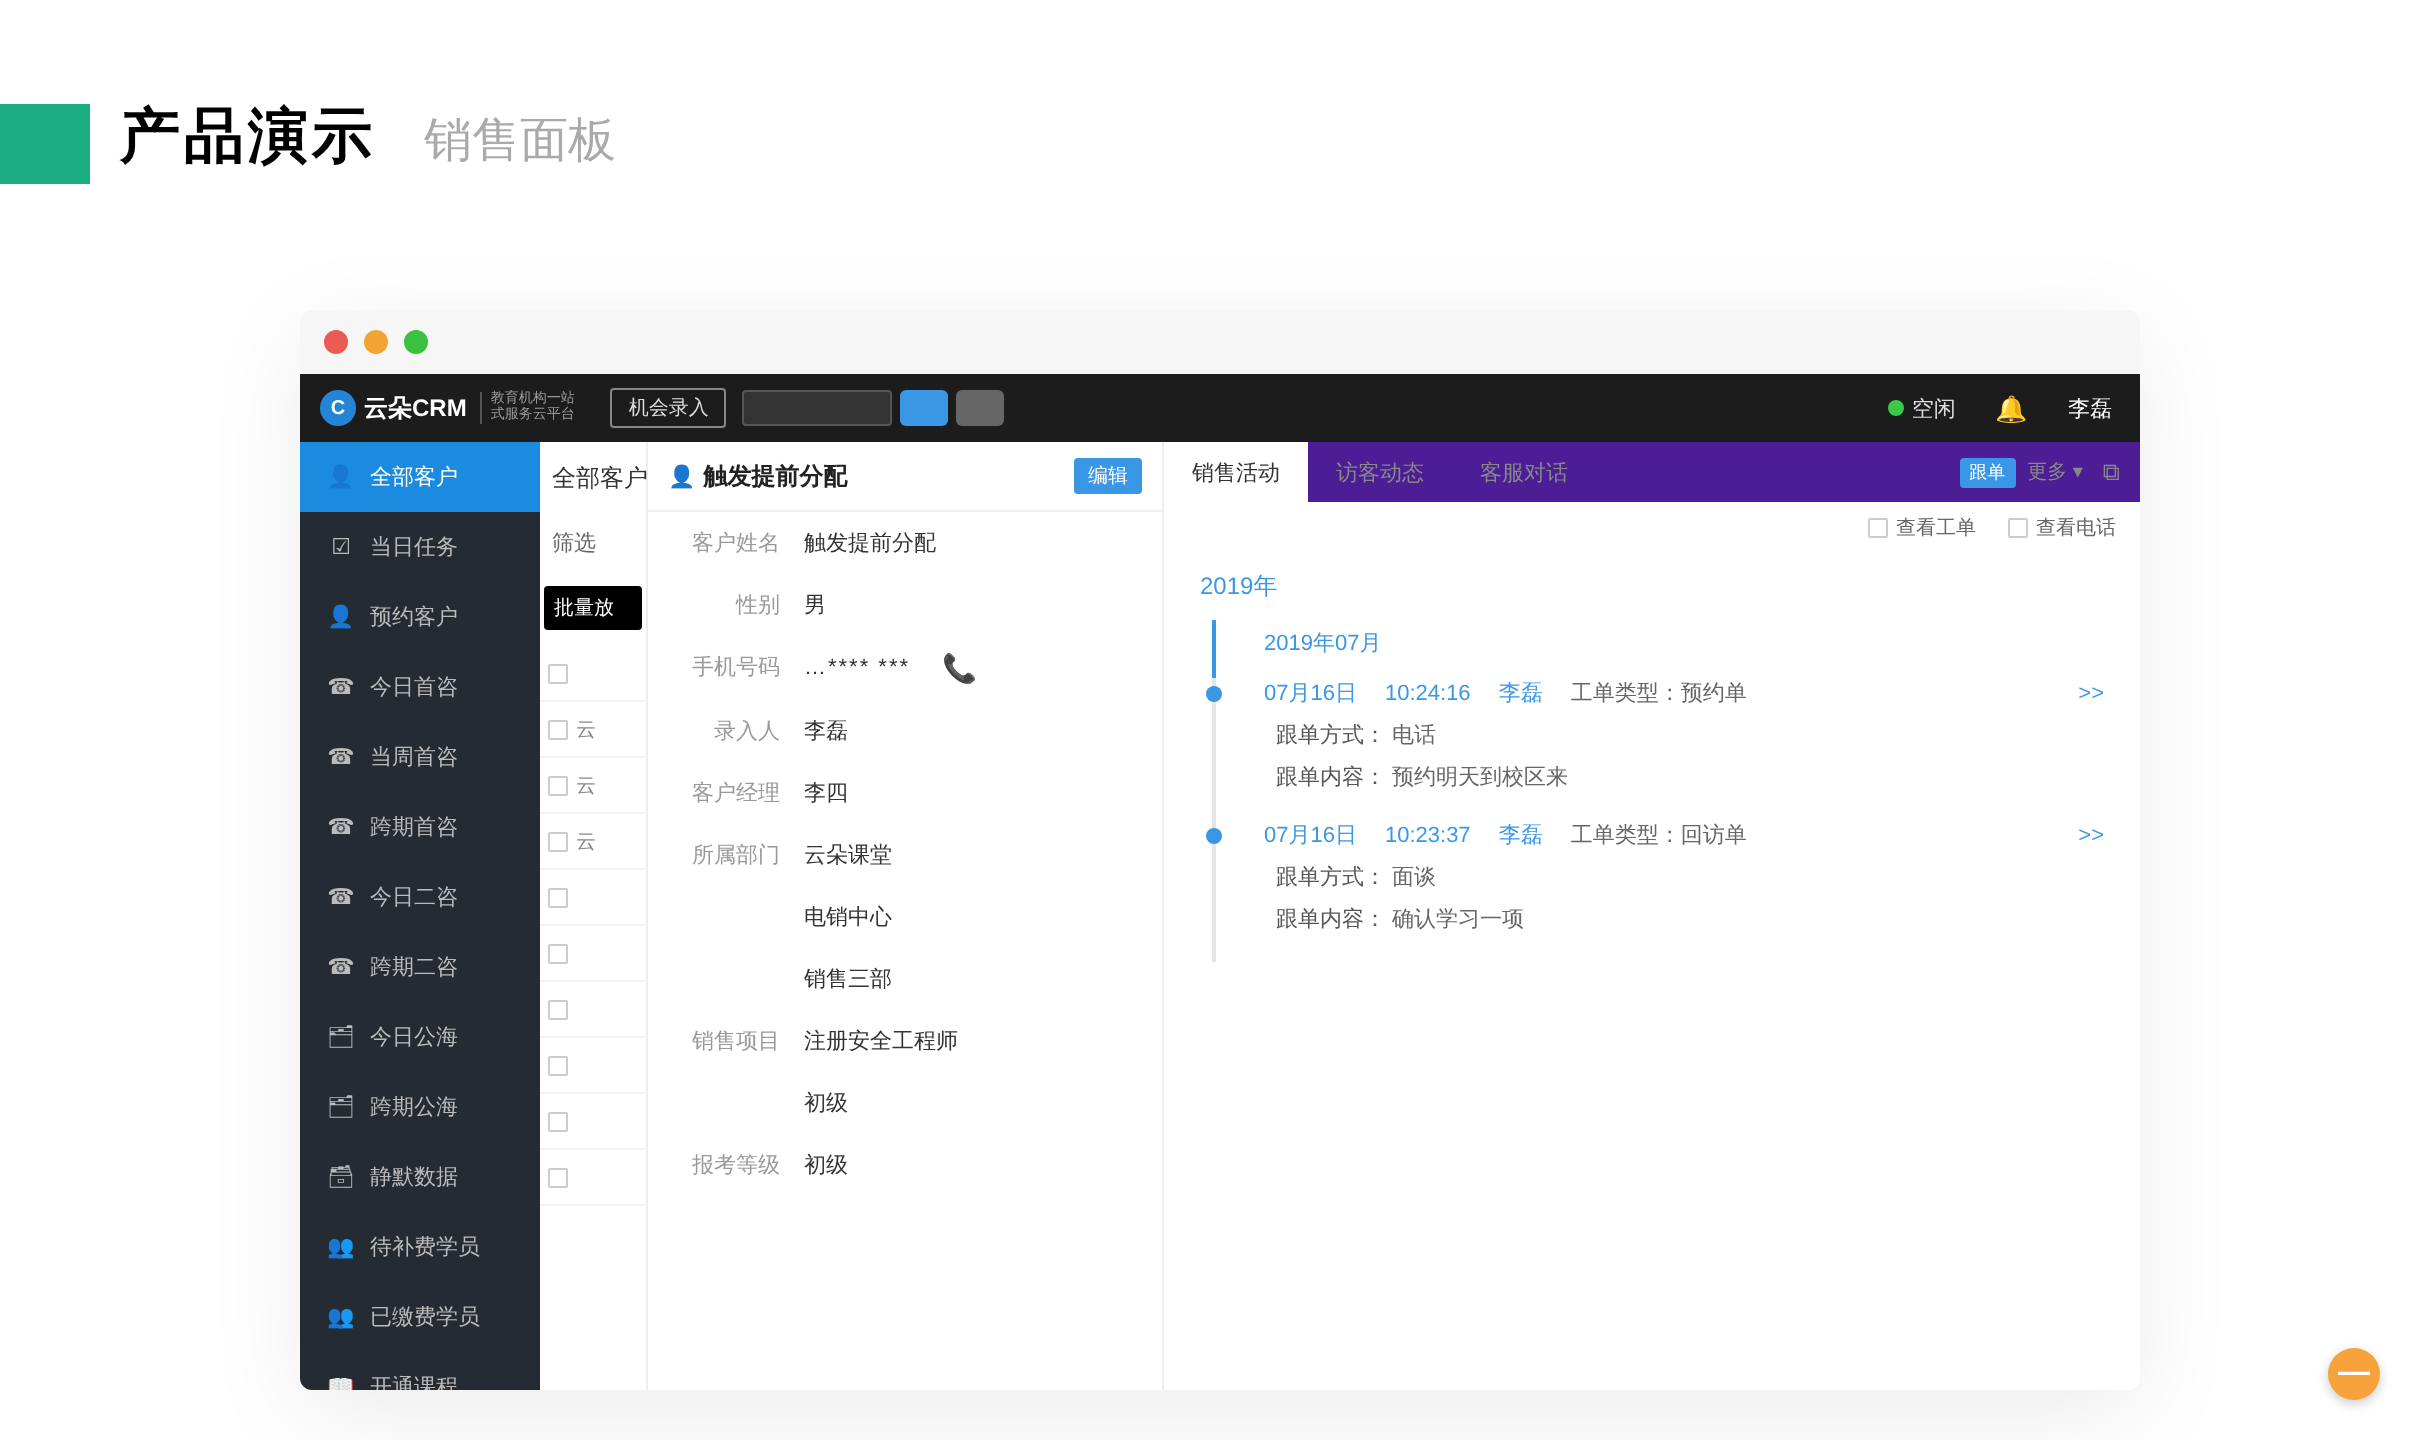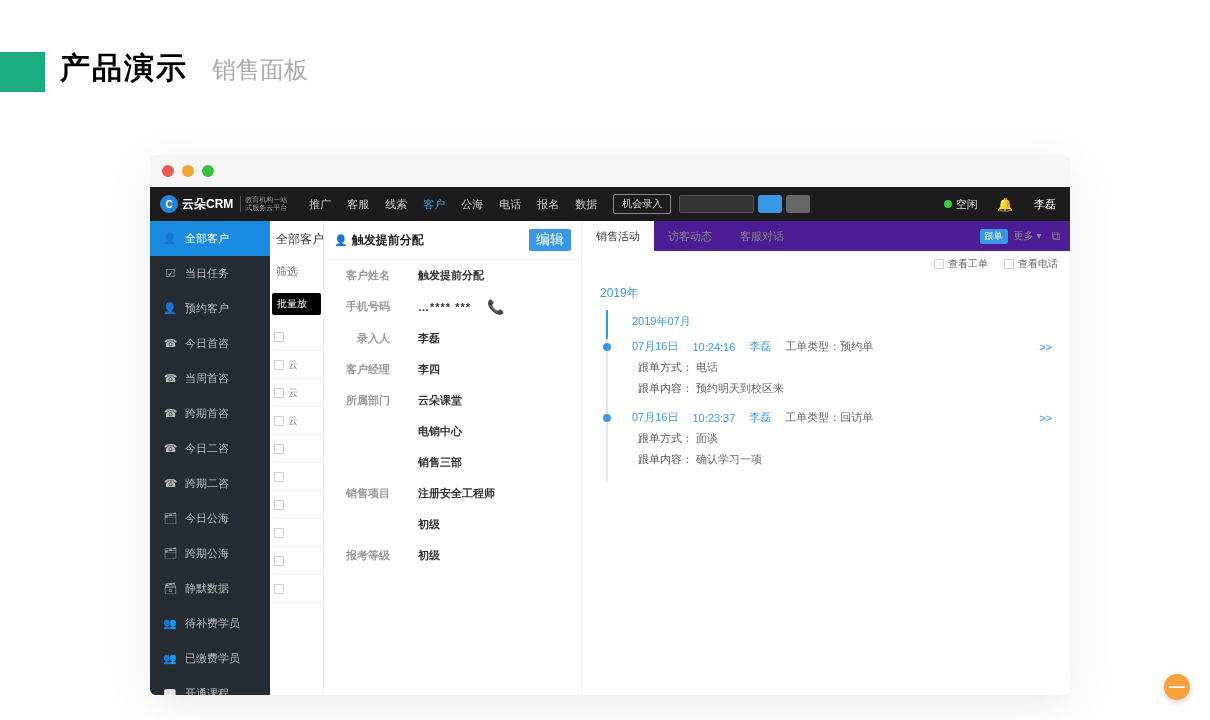--- a/index.html
+++ b/index.html
@@ -51,22 +51,22 @@
 .list-head { padding: 10px 6px; font-size: 12px; white-space: nowrap; }
 .list-filter { padding: 6px 6px; font-size: 11px; color: #666; }
 .blue-tag { margin: 8px 2px; background: #000000; color: #fff; font-size: 10px; padding: 4px 5px; white-space: nowrap; overflow: hidden; border-radius: 2px; }
 .list-row { height: 28px; border-bottom: 1px solid #f4f4f4; display: flex; align-items: center; padding: 0 4px; gap: 4px; font-size: 10px; color: #888; }
 .chk { width: 10px; height: 10px; border: 1px solid #ccc; border-radius: 1px; flex-shrink: 0; }
 
 .detail-panel { width: 258px; background: #fff; border-right: 1px solid #eee; font-size: 11px; display: flex; flex-direction: column; overflow-y: auto; }
 .detail-header { display: flex; align-items: center; justify-content: space-between; padding: 8px 10px; border-bottom: 1px solid #f0f0f0; }
 .detail-header .title { display: flex; align-items: center; gap: 4px; font-weight: 600; font-size: 12px; color: #222; }
 .person-icon { font-size: 11px; color: #444; }
-.edit-btn { background: #3a97e5; color: #fff; font-size: 14px; padding: 2px 7px; border-radius: 2px; cursor: pointer; }
-.field-row { display: flex; align-items: flex-start; padding: 8px 10px; gap: 28px; font-weight: bold; }
+.edit-btn { background: #3a97e5; color: #fff; font-size: 10px; padding: 2px 7px; border-radius: 2px; cursor: pointer; }
+.field-row { display: flex; align-items: flex-start; padding: 8px 10px; gap: 12px; }
 .field-label { width: 56px; text-align: right; color: #999; font-size: 11px; flex-shrink: 0; }
 .field-value { color: #333; font-size: 11px; flex: 1; }
 .phone-row { display: flex; align-items: center; gap: 16px; }
 .phone-mask { letter-spacing: 1px; color: #333; font-size: 11px; }
 .call-icon { color: #3a97e5; font-size: 14px; cursor: pointer; }
 
 .activity-panel { flex: 1; background: #fff; display: flex; flex-direction: column; position: relative; overflow: hidden; }
 .activity-tabs { display: flex; align-items: center; background: #4c1d95; height: 30px; font-size: 11px; }
 .act-tab { padding: 0 14px; height: 100%; display: flex; align-items: center; cursor: pointer; color: #888; }
 .act-tab.active { background: #fff; color: #333; }
@@ -115,30 +115,20 @@
 
     <div class="top-nav">
       <div class="logo-box">
         <div class="logo-circle">C</div>
         <span class="logo-text">云朵CRM</span>
         <div class="logo-sub">
           <div>教育机构一站</div>
           <div>式服务云平台</div>
         </div>
       </div>
-      <div class="nav-items" id="nav-items">
-          <div class="nav-item">推广</div>
-          <div class="nav-item">客服</div>
-          <div class="nav-item">线索</div>
-          <div class="nav-item active">客户</div>
-          <div class="nav-item">公海</div>
-          <div class="nav-item">电话</div>
-          <div class="nav-item">报名</div>
-          <div class="nav-item">数据</div>
-        </div>
       <div class="nav-btn">机会录入</div>
       <div class="nav-search"></div>
       <div class="nav-pill pill-blue"></div>
       <div class="nav-pill pill-gray"></div>
       <div class="status-area">
         <span><span class="status-dot"></span><span>空闲</span></span>
         <span class="bell-icon">🔔</span>
         <span class="user-name">李磊</span>
       </div>
     </div>
@@ -259,20 +249,24 @@
             <div class="title">
               <span class="person-icon">👤</span>
               <span>触发提前分配</span>
             </div>
             <div class="edit-btn">编辑</div>
           </div>
 
           <div class="field-row">
               <div class="field-label">客户姓名</div>
               <div class="field-value">触发提前分配</div>
+            </div>
+          <div class="field-row">
+              <div class="field-label">性别</div>
+              <div class="field-value">男</div>
             </div>
           <div class="field-row">
               <div class="field-label">手机号码</div>
               <div class="field-value phone-row">
                 <span class="phone-mask">…**** ***</span>
                 <span class="call-icon">📞</span>
               </div>
             </div>
           <div class="field-row">
               <div class="field-label">录入人</div>

